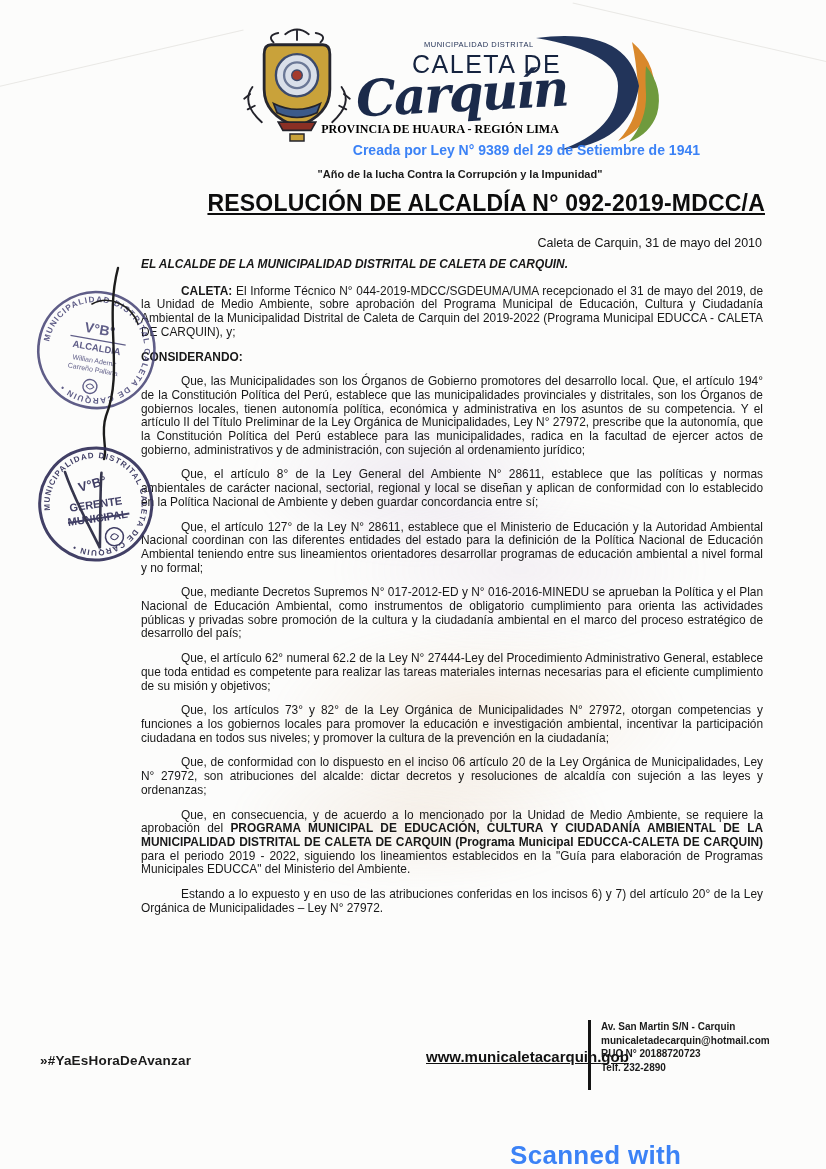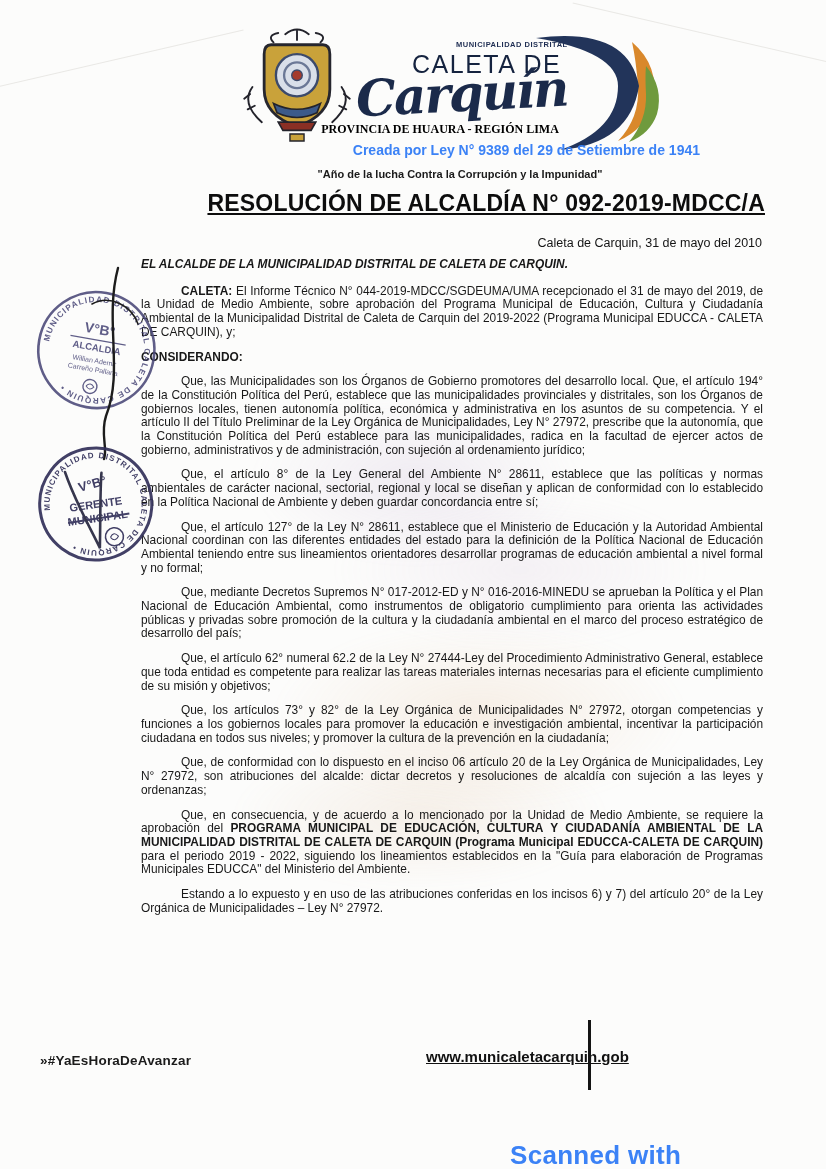--- a/index.html
+++ b/index.html
@@ -15,21 +15,21 @@
   .crease.tr{left:826px;top:62px;width:260px;transform:rotate(193deg);}
   .blob{position:absolute;border-radius:50%;filter:blur(6px);pointer-events:none;}
   .blob.b1{left:250px;top:395px;width:330px;height:170px;background:radial-gradient(ellipse at center,rgba(165,135,190,.14),rgba(165,135,190,0) 70%);}
   .blob.b2{left:330px;top:490px;width:380px;height:160px;background:radial-gradient(ellipse at center,rgba(190,160,200,.12),rgba(190,160,200,0) 70%);}
   .blob.b3{left:270px;top:620px;width:420px;height:190px;background:radial-gradient(ellipse at center,rgba(215,160,105,.14),rgba(215,160,105,0) 70%);}
   .blob.b4{left:230px;top:740px;width:380px;height:150px;background:radial-gradient(ellipse at center,rgba(200,150,100,.12),rgba(200,150,100,0) 70%);}
 
   
   .coat{position:absolute;left:238px;top:26px;}
   .logo-block{position:absolute;left:372px;top:30px;width:300px;color:#1e2d52;}
-  .org-small{position:absolute;left:52px;top:10px;font-size:7.5px;font-weight:bold;letter-spacing:.5px;color:#1e2d52;margin-left:32px;}
+  .org-small{position:absolute;left:52px;top:10px;font-size:7.5px;font-weight:normal;letter-spacing:.5px;color:#1e2d52;}
   .org-caleta{position:absolute;left:40px;top:20px;font-size:25px;font-weight:normal;letter-spacing:1.5px;color:#15233f;}
   .org-carquin{position:absolute;left:-16px;top:34px;font-family:"DejaVu Serif","Liberation Serif",serif;font-style:italic;font-weight:bold;font-size:50px;color:#1b2a4a;transform:rotate(-3deg);letter-spacing:-2px;}
   .swoosh{position:absolute;left:532px;top:28px;}
   .province{position:absolute;left:220px;top:122px;width:440px;text-align:center;font-size:12px;font-weight:bold;color:#000000;font-family:Liberation Serif, serif;}
   .creation{position:absolute;left:180px;top:142px;width:520px;text-align:right;font-size:14px;font-weight:bold;color:#3b82f6;}
   .motto{position:absolute;left:230px;top:168px;width:460px;text-align:center;font-size:11px;font-weight:bold;color:#1a1a1a;}
   .title{position:absolute;left:140px;top:190px;width:625px;text-align:right;font-size:23px;font-weight:bold;color:#0d0d0d;text-decoration:underline;letter-spacing:.2px;margin:0;}
   .dateline{position:absolute;right:64px;top:236px;font-size:12.5px;color:#141414;}
 
   
@@ -170,16 +170,22 @@
       <line x1="30" y1="75" x2="92" y2="74" stroke="#33315a" stroke-width="2"></line>
       <circle cx="74" cy="95" r="9" fill="none" stroke="#33315a" stroke-width="1.6"></circle>
       <path d="M70,95 q4,-6 8,0 q-4,6 -8,0" fill="none" stroke="#33315a" stroke-width="1.1"></path>
       <path d="M34,24 C40,55 52,85 58,104 C62,80 66,48 70,30" fill="none" stroke="#26263f" stroke-width="2.6" stroke-linecap="round"></path>
     </svg>
   </div>
 
   <div class="hashtag">»#YaEsHoraDeAvanzar</div>
   <div class="website">www.municaletacarquin.gob</div>
   <div class="footer-divider"></div>
+  <div class="contact">
+    <div>Av. San Martin S/N - Carquin</div>
+    <div>municaletadecarquin@hotmail.com</div>
+    <div>RUC N° 20188720723</div>
+    <div>Telf. 232-2890</div>
+  </div>
 
   <div class="camscanner">Scanned with CamScanner</div>
 
 </div>
 
 </body></html>

